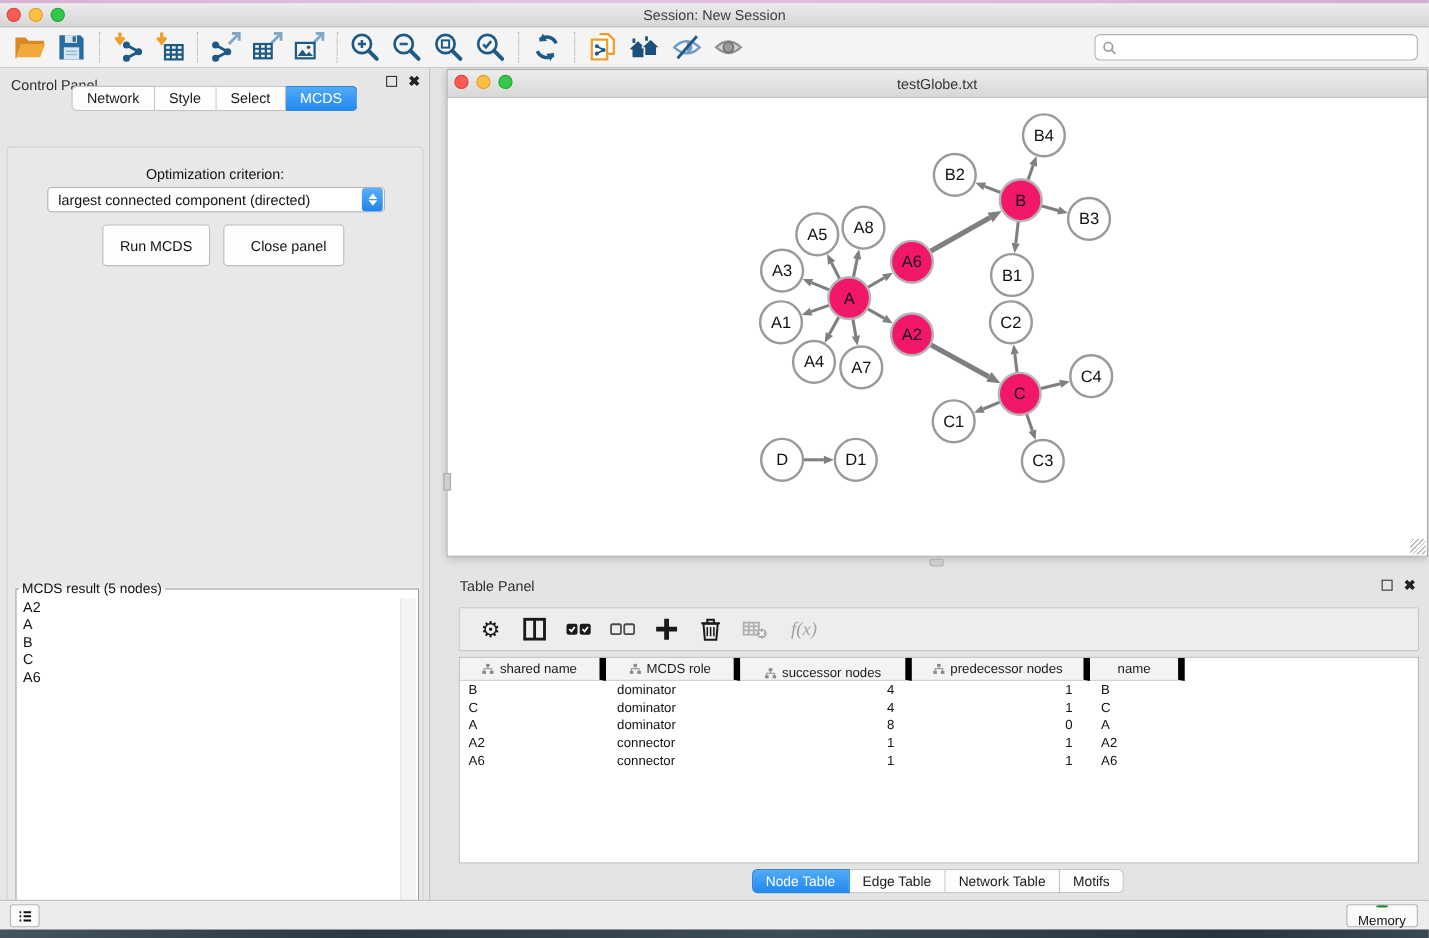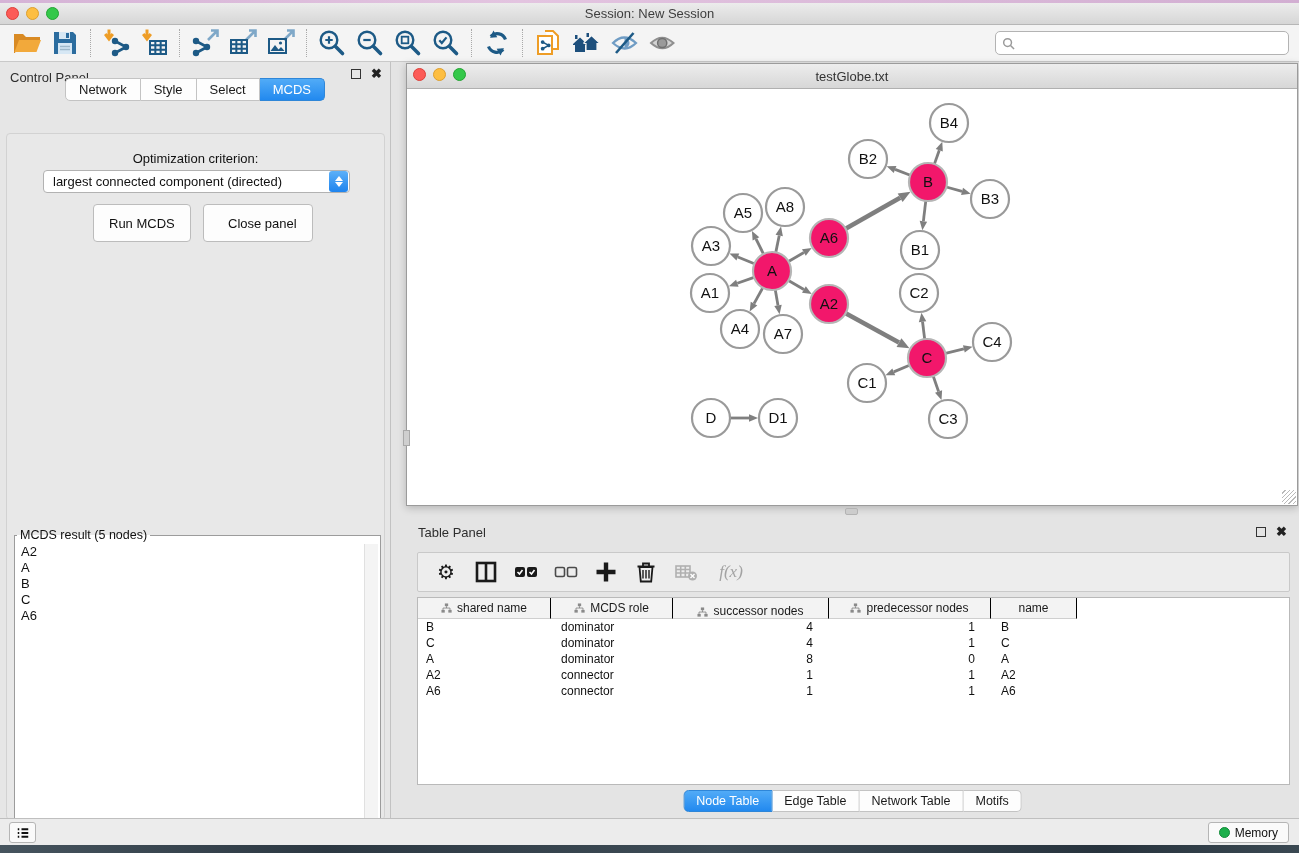--- a/index.html
+++ b/index.html
@@ -91,36 +91,36 @@
   .table-panel { position:absolute; left:406px; top:519px; width:893px; height:294px; }
   .tp-toolbar { position:absolute; left:11px; top:33px; width:873px; height:40px;
     background:#ededed; border:1px solid #c9c9c9; border-radius:2px;
     display:flex; align-items:center; gap:14px; padding-left:15px; }
   .tp-btn { display:flex; align-items:center; justify-content:center; width:26px; height:26px; }
   .fx-glyph { font-family:"Liberation Serif", serif; font-style:italic; font-size:17px; color:#a3a3a3; }
 
   .tp-table { position:absolute; left:11px; top:78px; width:873px; height:188px;
     background:#fff; border:1px solid #b9b9b9; overflow:hidden; }
   .tp-header { display:flex; height:21px; }
-  .th-cell { background:#f3f3f3; border-right:1px solid #000000; border-bottom:1px solid #cfcfcf;
+  .th-cell { background:#f3f3f3; border-right:6px solid #000000; border-bottom:1px solid #cfcfcf;
     display:flex; align-items:center; justify-content:center; gap:5px; font-size:12px; color:#1a1a1a; }
   .tr-row { display:flex; height:16px; align-items:center; }
   .td-cell { font-size:12px; color:#111; white-space:nowrap; }
 
   .tp-tabs { position:absolute; left:50%; transform:translateX(-50%); top:271px; }
   .tp-tabs .tab { font-size:12.5px; padding:3px 12px; }
 
   
   .statusbar { position:absolute; left:0; top:818px; width:1299px; height:27px;
     background:#ececec; border-top:1px solid #bfbfbf; }
   .sb-left-btn { position:absolute; left:9px; top:3px; width:27px; height:21px; background:#fafafa;
     border:1px solid #b5b5b5; border-radius:3px; display:flex; align-items:center; justify-content:center; }
   .sb-mem-btn { position:absolute; right:10px; top:3px; height:21px; background:#fafafa;
     border:1px solid #b5b5b5; border-radius:3px; display:flex; align-items:center; gap:5px;
-    padding:0 10px; font-size:12px; color:#111; }
+    padding:0 10px; font-size:12px; color:#111;flex-direction:column; }
   .mem-dot { width:11px; height:11px; border-radius:50%; background:#1caf4b; border:1px solid #128a38; }
   .desktop-bottom { position:absolute; left:0; top:845px; width:1299px; height:8px;
     background:linear-gradient(90deg,#46545e,#2c3842 25%,#3e4c56 55%,#27333d 85%,#3a4852); }
 </style>
 </head>
 <body>
 
 <div id="app">
 
   <div class="desktop-top"></div>

